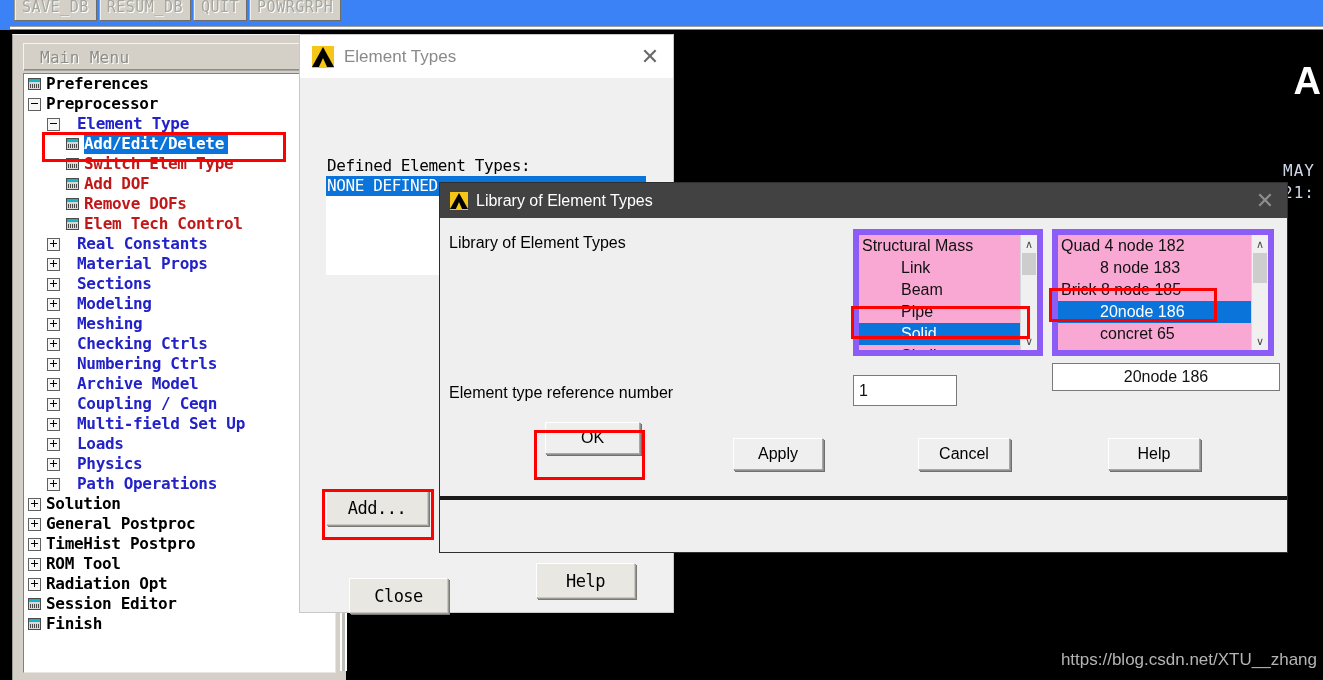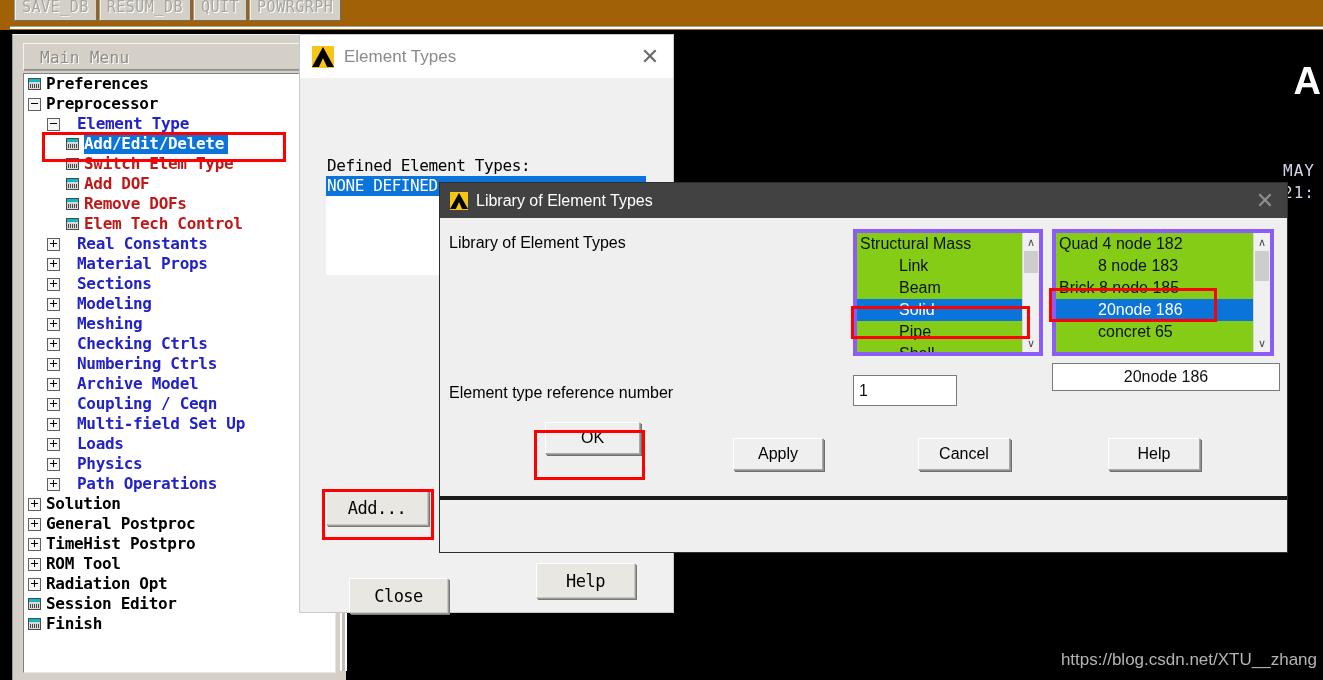--- a/index.html
+++ b/index.html
@@ -9,21 +9,21 @@
     font-family:"Liberation Sans",sans-serif;
     -webkit-font-smoothing:none;
   }
 
   
   #app{position:absolute;inset:0;background:#000;}
 
   
   .toolbar-strip{
     position:absolute;left:0;top:0;width:1323px;height:30px;
-    background:#a16207;
+    background:#3b82f6;
   }
   .tb-inner{
     position:absolute;left:14px;top:-8px;height:30px;
     display:flex;align-items:center;gap:2px;
   }
   .tb-btn{
     height:25px;min-width:0;padding:0 7px;
     display:flex;align-items:center;justify-content:center;
     background:#d4d0c8;
     border:1px solid #9a9a94;
@@ -234,21 +234,21 @@
   }
   .lib-label{
     position:absolute;left:9px;top:16px;
     font-family:"Liberation Sans",sans-serif;font-size:16px;color:#000;
   }
   .lib-reflabel{
     position:absolute;left:9px;top:166px;
     font-family:"Liberation Sans",sans-serif;font-size:16px;color:#000;
   }
   .listbox{
-    position:absolute;background:#84cc16;border:4px solid #8b5cf6;
+    position:absolute;background:#f9a8d4;border:6px solid #8b5cf6;
     overflow:hidden;box-sizing:border-box;
   }
   .lb-item{
     height:22px;line-height:22px;
     font-family:"Liberation Sans",sans-serif;font-size:16px;color:#111;
     white-space:nowrap;box-sizing:border-box;
   }
   .lb-item.indent{padding-left:42px;}
   .lb-item.flush{padding-left:3px;}
   .lb-item.sel{background:#0a74da;color:#ffffff;}
@@ -458,22 +458,22 @@
     </div>
 
     <div class="lib-body">
       <div class="lib-label">Library of Element Types</div>
 
       <div class="listbox" style="left:413px;top:11px;width:190px;height:127px;">
         <div id="cat-list" style="position:absolute;left:0;top:0;right:17px;">
             <div class="lb-item flush">Structural Mass</div>
             <div class="lb-item indent">Link</div>
             <div class="lb-item indent">Beam</div>
+            <div class="lb-item indent">Pipe</div>
             <div class="lb-item indent sel">Solid</div>
-            <div class="lb-item indent">Pipe</div>
             <div class="lb-item indent">Shell</div>
           </div>
         <div class="sbar">
           <div class="arrow up">∧</div>
           <div class="thumb" style="top:18px;height:22px;"></div>
           <div class="arrow down">∨</div>
         </div>
       </div>
 
       <div class="listbox" style="left:612px;top:11px;width:222px;height:127px;">

